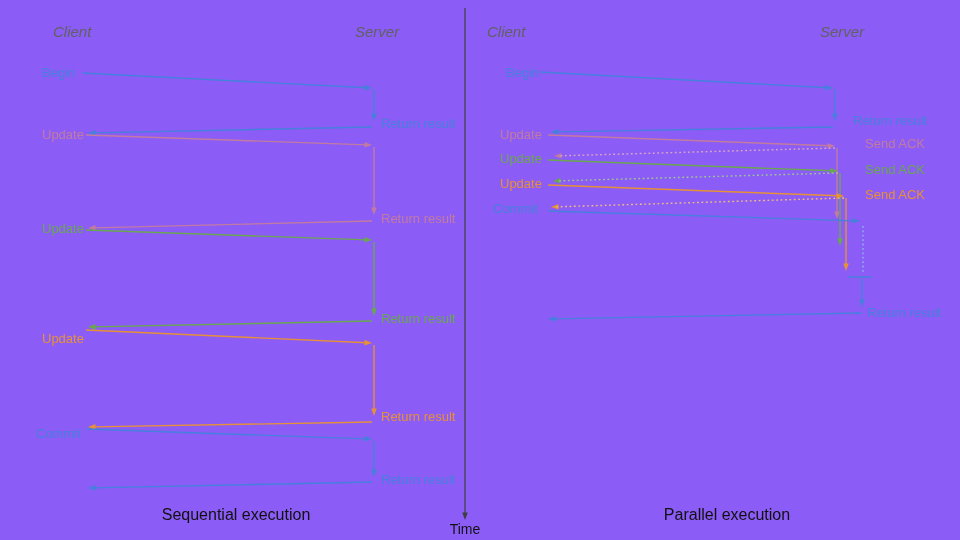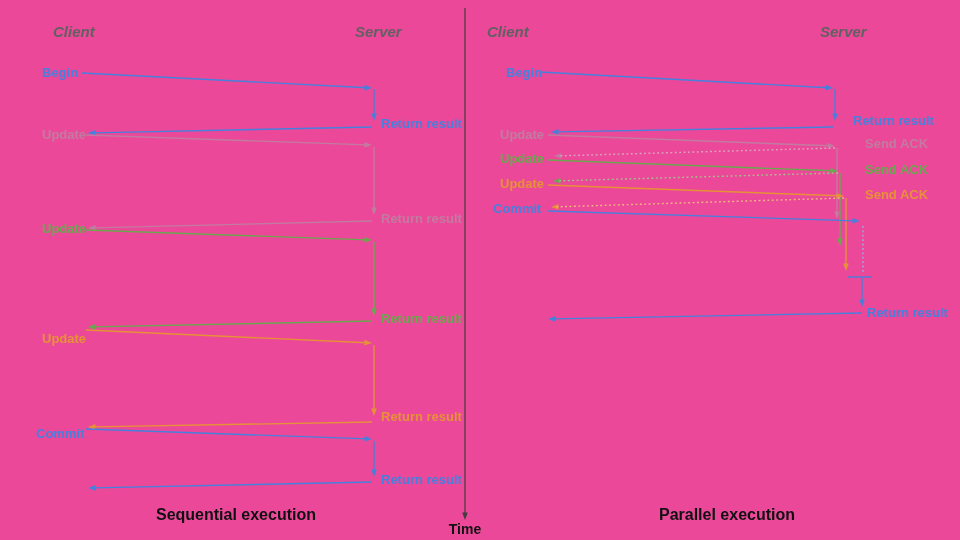--- a/index.html
+++ b/index.html
@@ -1,21 +1,20 @@
 <!DOCTYPE html>
 <html><head>
 <meta charset="utf-8">
 <style>
   html, body { margin: 0; padding: 0; background: #ffffff; }
   #stage {
     position: relative;
     width: 960px; height: 540px;
-    background: #ec4899;
+    background: #8b5cf6;
     overflow: hidden;
-    font-weight: bold;
   }
   svg text {
     font-family: "Liberation Sans", sans-serif;
     user-select: none;
   }
   .lbl  { font-size: 13px; }
   .hdr  { font-size: 15px; font-style: italic; }
   .cap  { font-size: 16px; }
   .time { font-size: 14px; }
 </style>

